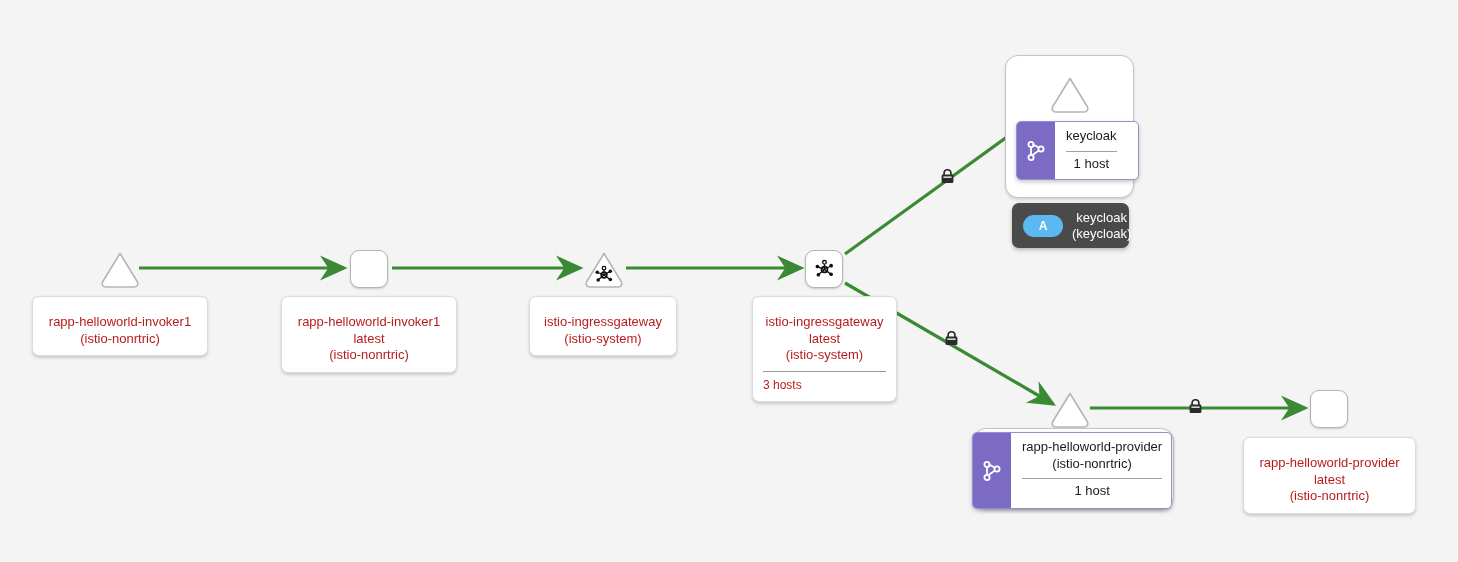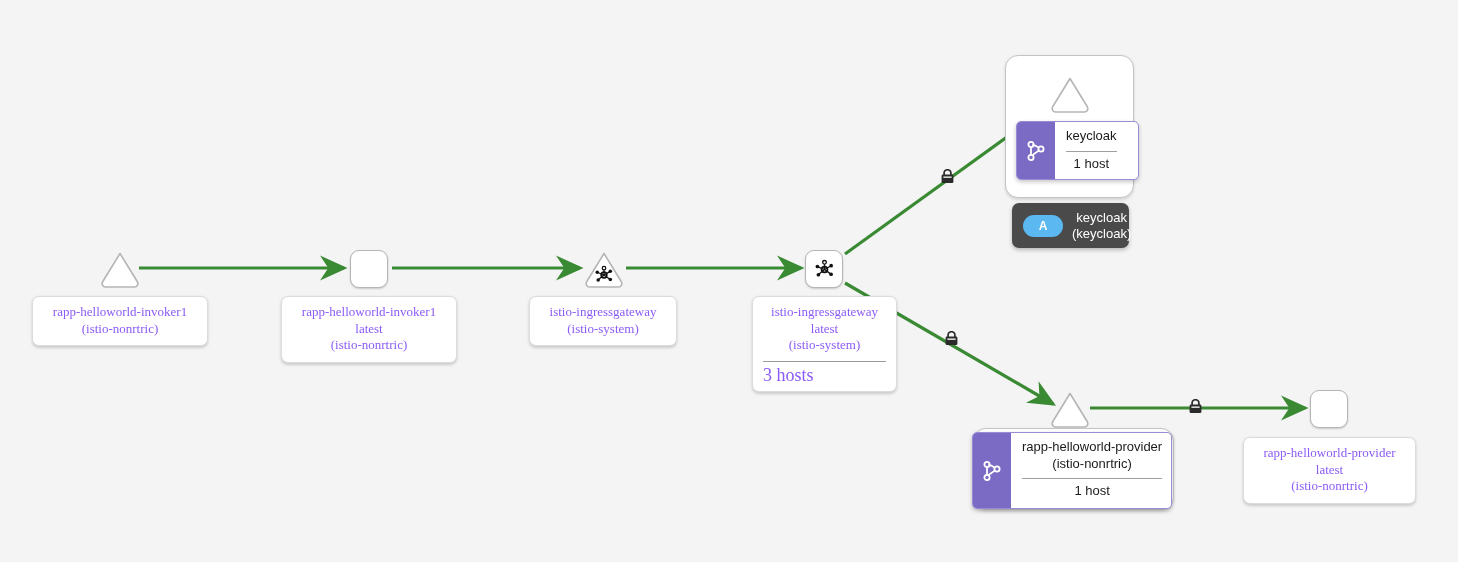--- a/index.html
+++ b/index.html
@@ -64,36 +64,35 @@
     margin-bottom: 3px;
   }
 
   
   .label-box {
     position: absolute;
     background: #ffffff;
     border: 1px solid #dcdcdc;
     border-radius: 7px;
     box-shadow: 0 1.5px 3px rgba(0,0,0,0.17);
-    padding: 7px 10px 8px 10px;
+    padding: 17px 10px 8px 10px;
     font-size: 13px;
     line-height: 16.5px;
     text-align: center;
-    color: #8b5cf6;
+    color: #b91c1c;
     box-sizing: border-box;
     white-space: nowrap;
-    font-family: Liberation Serif, serif;
   }
   .label-box .divider {
     border-top: 1px solid #9a9a9a;
     margin: 7px 0 5px 0;
   }
   .label-box .hosts {
     text-align: left;
-    font-size: 18px;
+    font-size: 12px;
   }
 
   
   .group-box {
     position: absolute;
     background: #ffffff;
     border: 1.4px solid #c4c4c4;
     border-radius: 13px;
     box-shadow: 0 1.5px 3px rgba(0,0,0,0.13);
     box-sizing: border-box;

